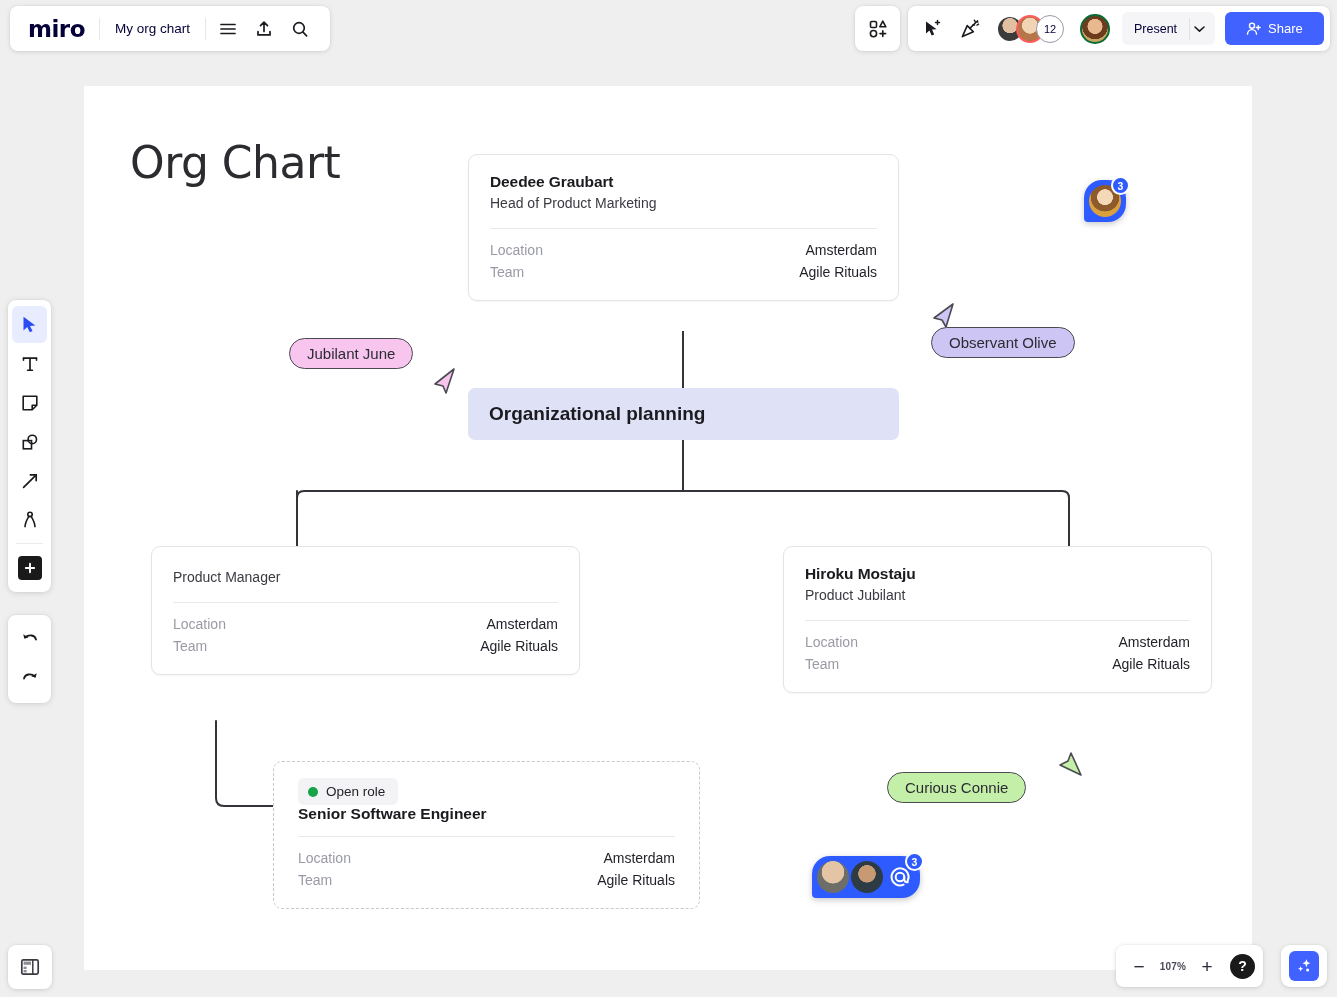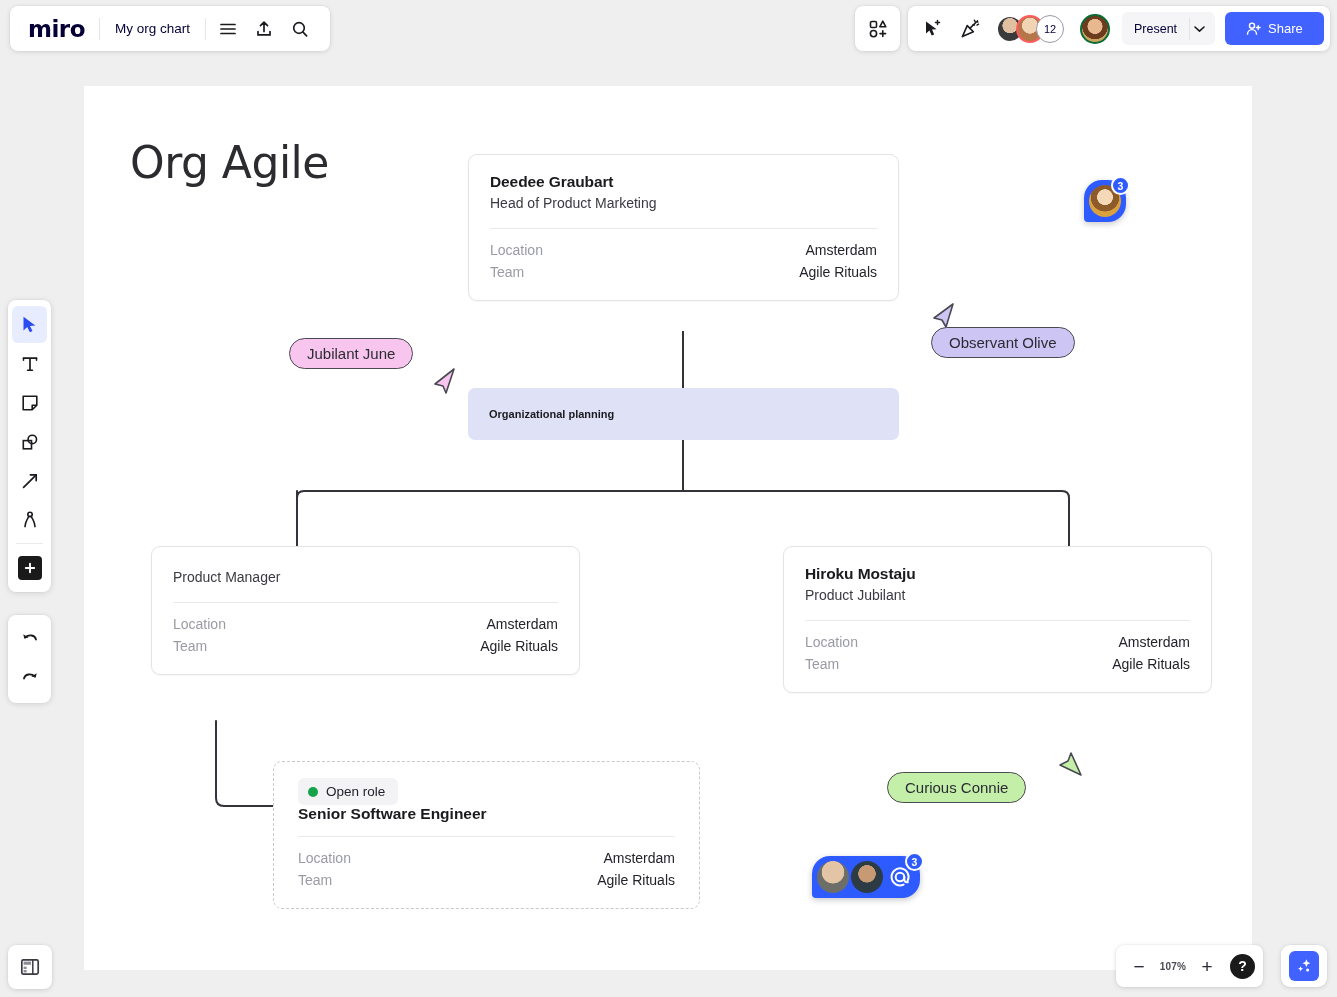--- a/index.html
+++ b/index.html
@@ -246,37 +246,37 @@
       <path d="M 599 245 L 599 302" stroke="#33333a" stroke-width="2" fill="none"></path>
 
       <path d="M 599 354 L 599 406" stroke="#33333a" stroke-width="2" fill="none"></path>
 
       <path d="M 213 420 L 213 412 Q 213 405 220 405 L 978 405 Q 985 405 985 412 L 985 460" stroke="#33333a" stroke-width="2" fill="none" stroke-linecap="round"></path>
       <path d="M 213 405 L 213 460" stroke="#33333a" stroke-width="2" fill="none" stroke-linecap="round"></path>
 
       <path d="M 132 635 L 132 712 Q 132 720 140 720 L 190 720" stroke="#33333a" stroke-width="2" fill="none" stroke-linecap="round"></path>
     </svg>
 
-    <div style="position:absolute;left:46px;top:51px;font-size:44px;color:#2c2c30;font-family:'DejaVu Sans',sans-serif;letter-spacing:-0.5px;">Org Agile</div>
+    <div style="position:absolute;left:46px;top:51px;font-size:44px;color:#2c2c30;font-family:'DejaVu Sans',sans-serif;letter-spacing:-0.5px;">Org Chart</div>
 
     <div class="node-card" style="left:384px;top:68px;width:431px;">
       <div class="node-name">Deedee Graubart</div>
       <div class="node-role">Head of Product Marketing</div>
       <div class="node-rule"></div>
       <div class="node-row">
         <span class="node-key">Location</span>
         <span class="node-val">Amsterdam</span>
       </div>
       <div class="node-row">
         <span class="node-key">Team</span>
         <span class="node-val">Agile Rituals</span>
       </div>
     </div>
 
-    <div style="position:absolute;left:384px;top:302px;width:431px;height:52px;background:#dfe2f7;border-radius:7px;display:flex;align-items:center;padding-left:21px;font-size:11px;font-weight:700;color:#1a1a1f;">
+    <div style="position:absolute;left:384px;top:302px;width:431px;height:52px;background:#dfe2f7;border-radius:7px;display:flex;align-items:center;padding-left:21px;font-size:19px;font-weight:700;color:#1a1a1f;">
       <span>Organizational planning</span>
     </div>
 
     <div class="node-card" style="left:67px;top:460px;width:429px;">
       <div class="node-role">Product Manager</div>
       <div class="node-rule"></div>
       <div class="node-row">
         <span class="node-key">Location</span>
         <span class="node-val">Amsterdam</span>
       </div>

